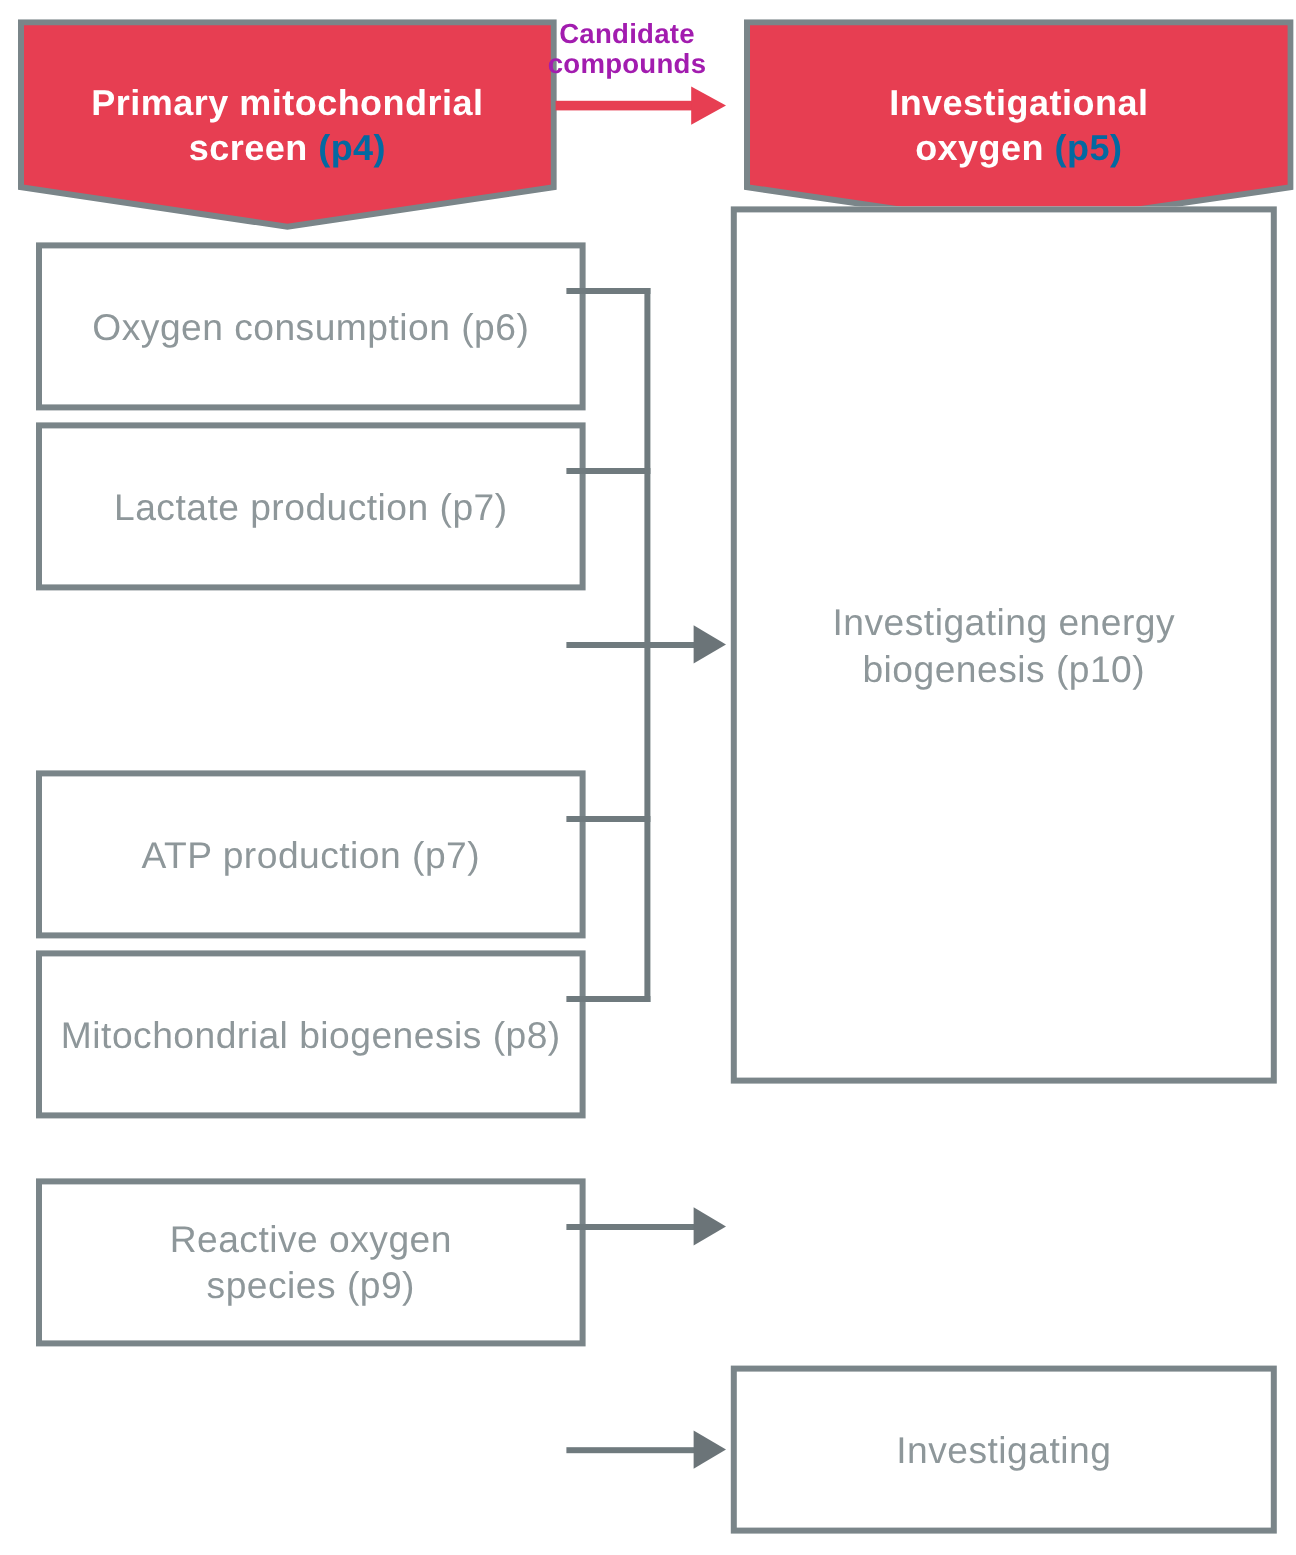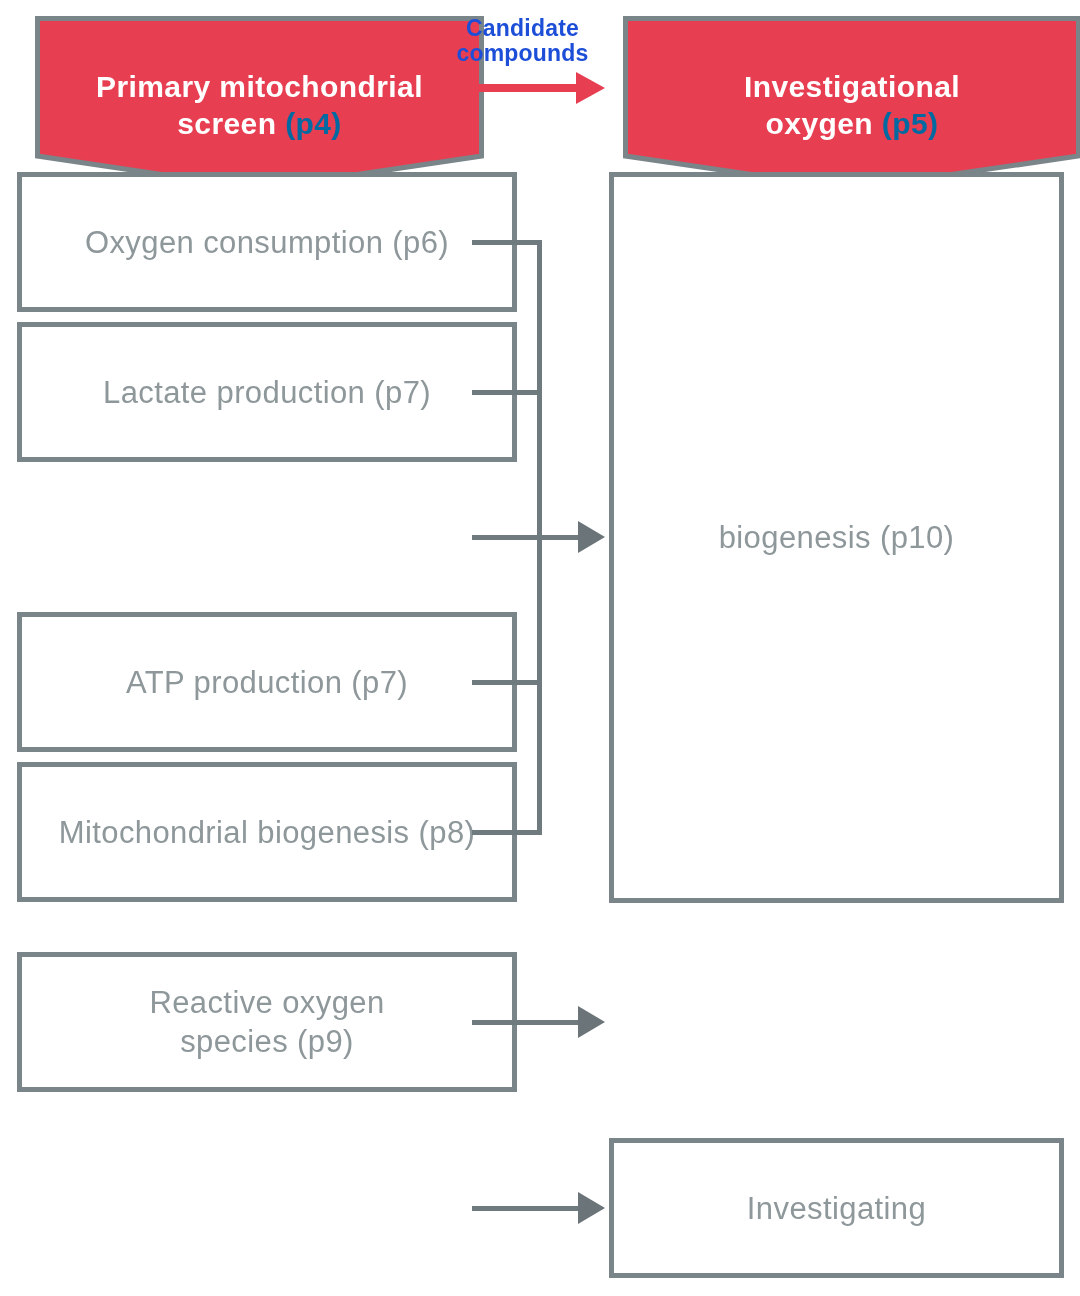--- a/index.html
+++ b/index.html
@@ -4,48 +4,48 @@
 <style>
   html,body{margin:0;padding:0;background:#ffffff;}
   .canvas{
     position:relative;
     width:1080px;height:1296px;
     background:#ffffff;
     font-family:"Liberation Sans", sans-serif;
     overflow:hidden;
   }
   
-  .banner{position:absolute;margin-left:20px;}
+  .banner{position:absolute;}
   .banner svg{position:absolute;left:0;top:0;display:block;}
   .banner-text{
     position:absolute;left:0;top:0;right:0;bottom:0;
     display:flex;flex-direction:column;align-items:center;justify-content:center;
     color:#ffffff;font-size:30px;font-weight:bold;line-height:37px;
     letter-spacing:0.4px;text-align:center;
   }
   .banner-text .page{color:#0369a1;}
   
   .flow-label{
     position:absolute;left:440px;top:16px;width:165px;
-    text-align:center;color:#1d4ed8;font-weight:bold;font-size:23px;line-height:25px;
+    text-align:center;color:#a21caf;font-weight:bold;font-size:23px;line-height:25px;
     letter-spacing:0.2px;
   }
   .red-line{position:absolute;left:463px;top:84px;width:115px;height:8px;background:#e73e52;}
   .red-head{
     position:absolute;left:576px;top:72px;width:0;height:0;
     border-left:29px solid #e73e52;border-top:16px solid transparent;border-bottom:16px solid transparent;
   }
   
   .gbox{
     position:absolute;box-sizing:border-box;background:#ffffff;
     border:5px solid #7a8589;
     display:flex;flex-direction:column;align-items:center;justify-content:center;
     color:#8e979a;font-size:31px;line-height:39px;letter-spacing:0.4px;text-align:center;
   }
-  .col-left{left:17px;width:500px;}
+  .col-left{left:30px;width:458px;margin-top:30px;}
   .col-right{left:609px;width:455px;}
   
   .hline{position:absolute;height:5px;background:#6f7a7e;}
   .vline{position:absolute;width:5px;background:#6f7a7e;}
   .gray-head{
     position:absolute;width:0;height:0;
     border-left:27px solid #6b7478;border-top:16px solid transparent;border-bottom:16px solid transparent;
   }
 </style>
 </head>
@@ -56,21 +56,21 @@
   <div class="banner" style="left:15px;top:16px;width:449px;height:178px">
     <svg width="449" height="178" viewBox="0 0 449 178">
       <polygon points="2.5,2.5 446.5,2.5 446.5,140 224.5,173 2.5,140" fill="#e73e52" stroke="#7a8589" stroke-width="5" stroke-linejoin="miter"></polygon>
     </svg>
     <div class="banner-text">
       <div><span>Primary mitochondrial</span></div>
       <div><span>screen</span>&nbsp;<span class="page">(p4)</span></div>
     </div>
   </div>
 
-  <div class="banner" style="left:603px;top:16px;width:458px;height:178px">
+  <div class="banner" style="left:620px;top:16px;width:458px;height:178px">
     <svg width="458" height="178" viewBox="0 0 458 178">
       <polygon points="2.5,2.5 455.5,2.5 455.5,140 229,173 2.5,140" fill="#e73e52" stroke="#7a8589" stroke-width="5" stroke-linejoin="miter"></polygon>
     </svg>
     <div class="banner-text">
       <div><span>Investigational</span></div>
       <div><span>oxygen</span>&nbsp;<span class="page">(p5)</span></div>
     </div>
   </div>
 
   <div class="flow-label">
@@ -96,20 +96,21 @@
   <div class="hline" style="left:472px;top:240px;width:70px"></div>
   <div class="hline" style="left:472px;top:390px;width:70px"></div>
   <div class="hline" style="left:472px;top:680px;width:70px"></div>
   <div class="hline" style="left:472px;top:830px;width:70px"></div>
   <div class="vline" style="left:537px;top:240px;height:595px"></div>
 
   <div class="hline" style="left:472px;top:535px;width:107px"></div>
   <div class="gray-head" style="left:578px;top:521px"></div>
 
   <div class="gbox col-right" style="top:172px;height:731px">
+    <div>Investigating energy</div>
     <div>biogenesis (p10)</div>
   </div>
 
   <div class="gbox col-left" style="top:952px;height:140px">
     <div>Reactive oxygen</div>
     <div>species (p9)</div>
   </div>
   <div class="hline" style="left:472px;top:1020px;width:107px"></div>
   <div class="gray-head" style="left:578px;top:1006px"></div>
 

